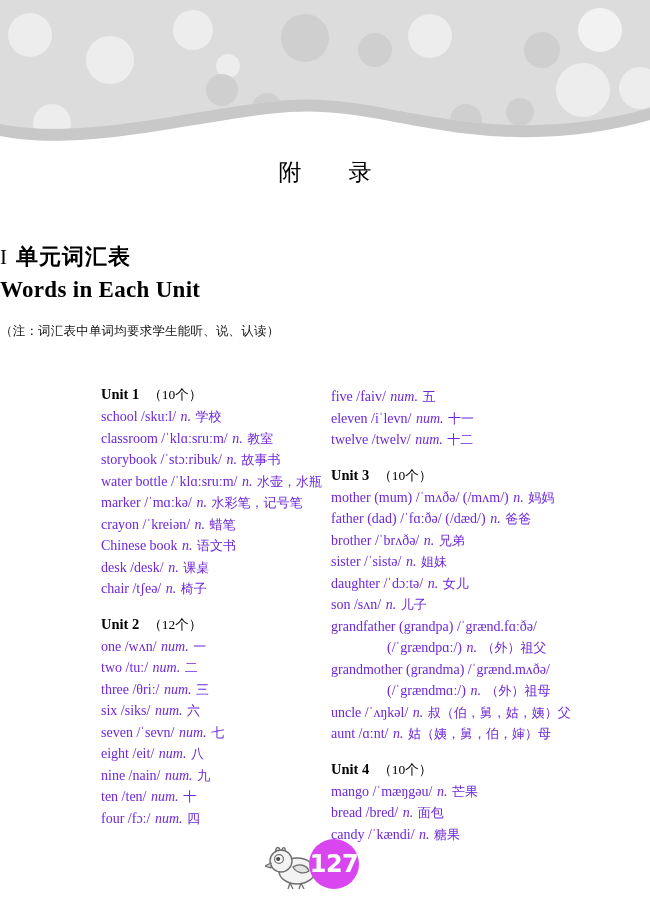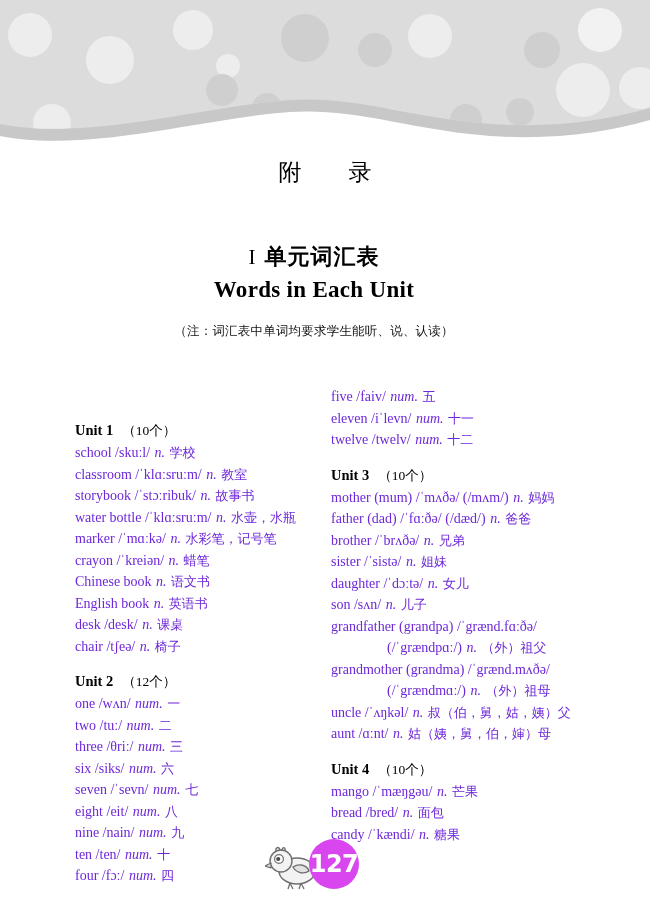--- a/index.html
+++ b/index.html
@@ -42,21 +42,20 @@
     text-indent: 12px;
     color: #000;
   }
 
   
   #section-title-block {
     position: absolute;
     top: 243px;
     left: 0;
     width: 628px;
-    text-align: center;
   }
   #section-title-cn {
     font-family: "DejaVu Sans", "Liberation Sans", sans-serif;
     font-size: 22px;
     font-weight: bold;
     color: #000;
     line-height: 1.25;
     letter-spacing: 1px;
   }
   #section-title-cn .roman-numeral {
@@ -87,21 +86,21 @@
     top: 386px;
     left: 0;
     width: 650px;
     height: 460px;
   }
   .word-column {
     position: absolute;
     top: 0;
     width: 265px;
   }
-  #column-left  { left: 75px; margin-top: 36px; }
+  #column-left  { left: 101px; }
   #column-right { left: 331px; }
 
   .unit-block { margin-bottom: 16px; }
   .unit-block:last-child { margin-bottom: 0; }
 
   .unit-heading {
     font-family: "Liberation Serif", "DejaVu Serif", serif;
     font-size: 14.5px;
     font-weight: bold;
     color: #000;
@@ -237,21 +236,20 @@
   <div class="word-column" id="column-left">
       <div class="unit-block">
         <div class="unit-heading"><span>Unit 1</span><span class="unit-count">（10个）</span></div>
         <div class="word-entry"><span class="headword">school</span> <span class="ipa">/skuːl/</span> <span class="pos">n.</span> <span class="cn">学校</span></div>
         <div class="word-entry"><span class="headword">classroom</span> <span class="ipa">/ˈklɑːsruːm/</span> <span class="pos">n.</span> <span class="cn">教室</span></div>
         <div class="word-entry"><span class="headword">storybook</span> <span class="ipa">/ˈstɔːribuk/</span> <span class="pos">n.</span> <span class="cn">故事书</span></div>
         <div class="word-entry"><span class="headword">water bottle</span> <span class="ipa">/ˈklɑːsruːm/</span> <span class="pos">n.</span> <span class="cn">水壶，水瓶</span></div>
         <div class="word-entry"><span class="headword">marker</span> <span class="ipa">/ˈmɑːkə/</span> <span class="pos">n.</span> <span class="cn">水彩笔，记号笔</span></div>
         <div class="word-entry"><span class="headword">crayon</span> <span class="ipa">/ˈkreiən/</span> <span class="pos">n.</span> <span class="cn">蜡笔</span></div>
         <div class="word-entry"><span class="headword">Chinese book</span> <span class="pos">n.</span> <span class="cn">语文书</span></div>
-        <div class="word-entry"><span class="headword">English book</span> <span class="pos">n.</span> <span class="cn">英语书</span></div>
         <div class="word-entry"><span class="headword">desk</span> <span class="ipa">/desk/</span> <span class="pos">n.</span> <span class="cn">课桌</span></div>
         <div class="word-entry"><span class="headword">chair</span> <span class="ipa">/tʃeə/</span> <span class="pos">n.</span> <span class="cn">椅子</span></div>
       </div>
       <div class="unit-block">
         <div class="unit-heading"><span>Unit 2</span><span class="unit-count">（12个）</span></div>
         <div class="word-entry"><span class="headword">one</span> <span class="ipa">/wʌn/</span> <span class="pos">num.</span> <span class="cn">一</span></div>
         <div class="word-entry"><span class="headword">two</span> <span class="ipa">/tuː/</span> <span class="pos">num.</span> <span class="cn">二</span></div>
         <div class="word-entry"><span class="headword">three</span> <span class="ipa">/θriː/</span> <span class="pos">num.</span> <span class="cn">三</span></div>
         <div class="word-entry"><span class="headword">six</span> <span class="ipa">/siks/</span> <span class="pos">num.</span> <span class="cn">六</span></div>
         <div class="word-entry"><span class="headword">seven</span> <span class="ipa">/ˈsevn/</span> <span class="pos">num.</span> <span class="cn">七</span></div>

